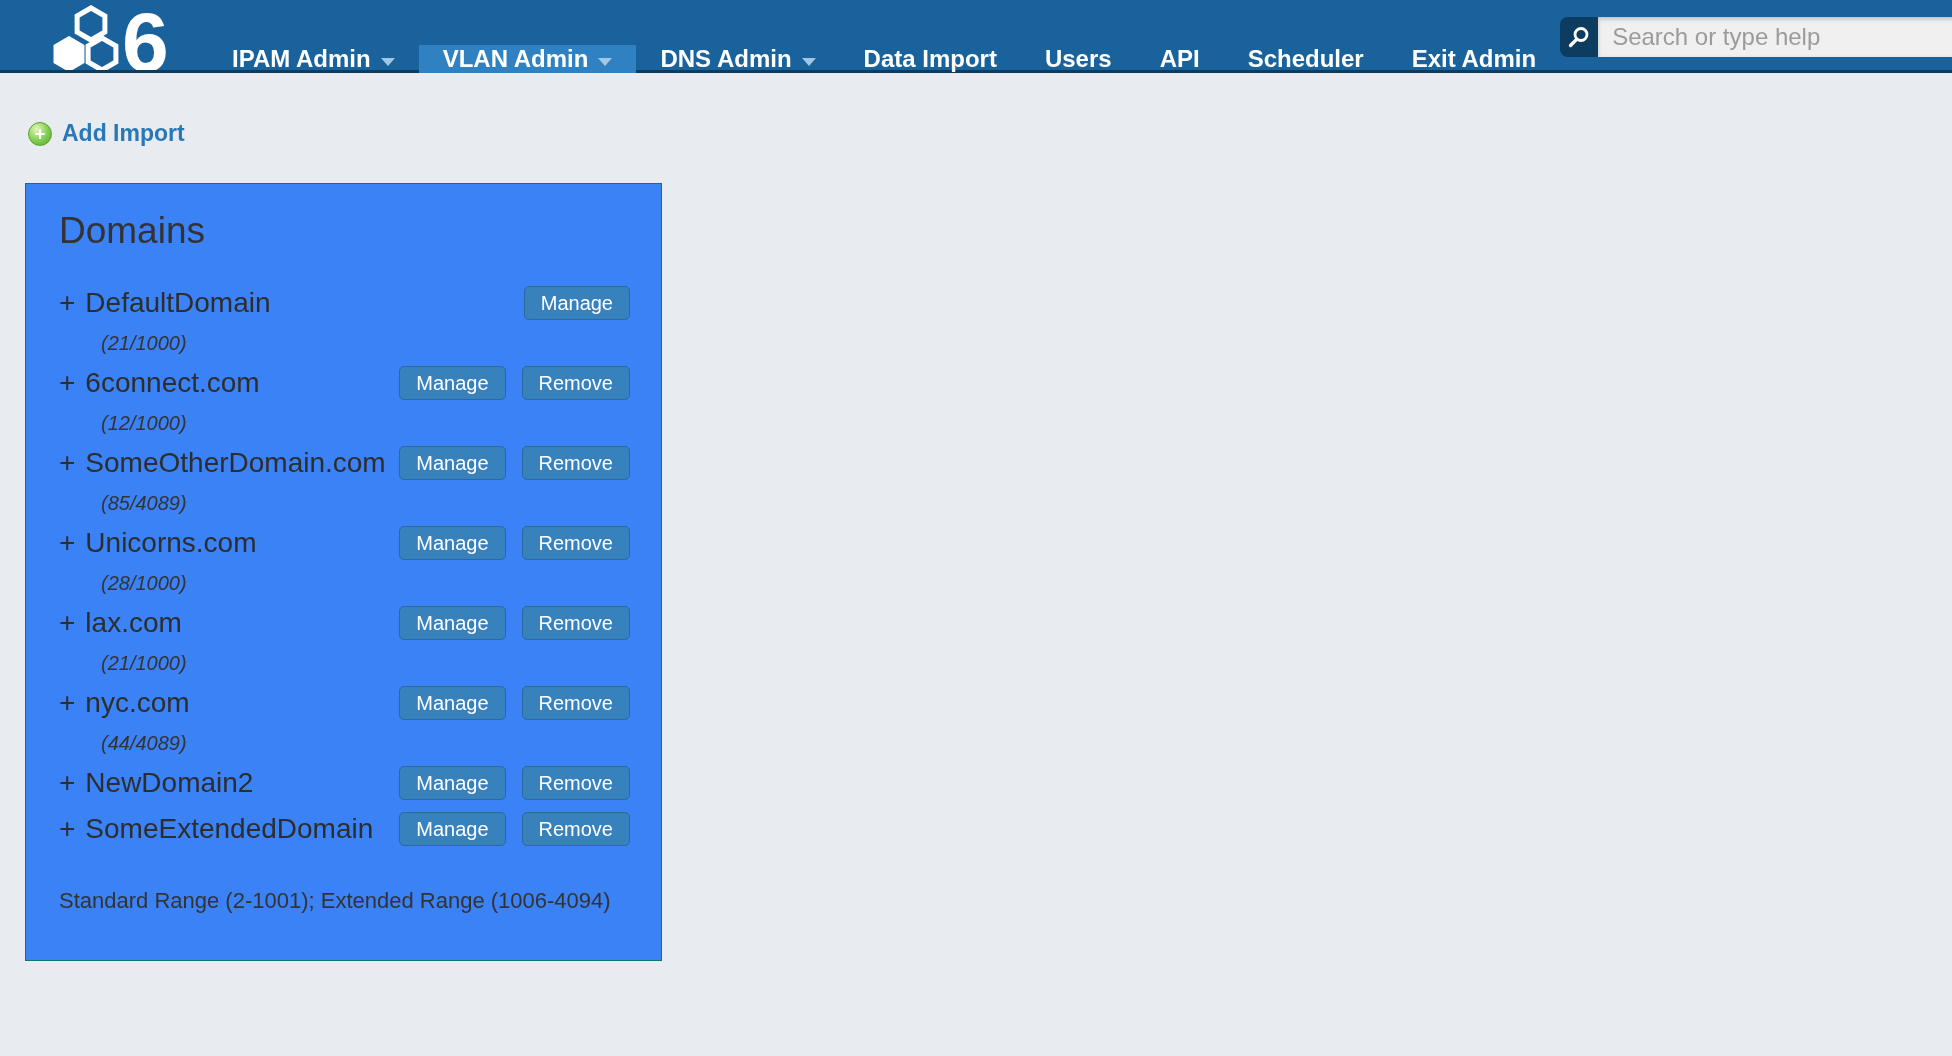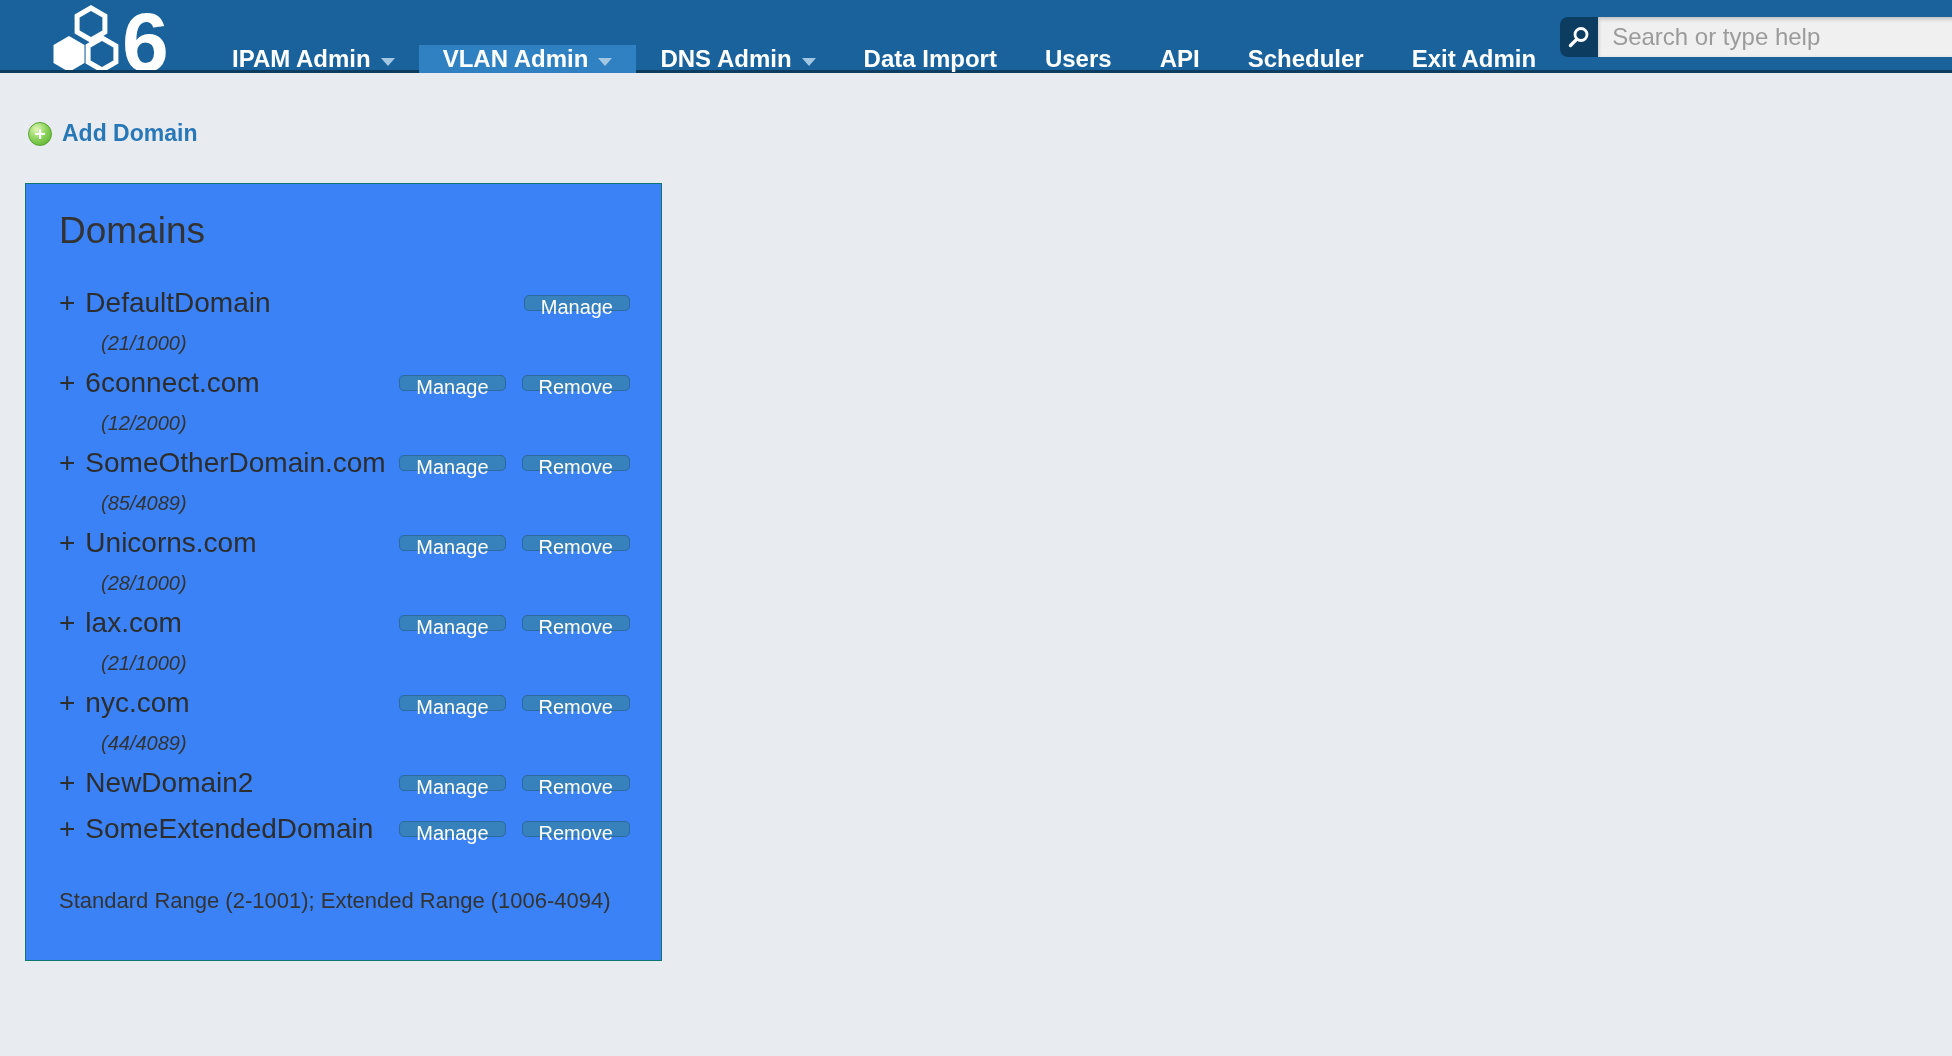--- a/index.html
+++ b/index.html
@@ -67,21 +67,21 @@
     padding:26px 31px 46px 33px;
   }
   .card h1{
     margin:0 0 28px;font-size:37px;line-height:42px;font-weight:400;color:#333;
   }
   .row-top{display:flex;align-items:center;justify-content:space-between;height:46px;}
   .domain-name{font-size:28px;color:#2d2d2d;cursor:pointer;white-space:nowrap;}
   .domain-name .plus{margin-right:10px;}
   .row-buttons{display:flex;gap:16px;}
   .btn{
-    height:16px;padding:0 16px;font-family:inherit;font-size:20px;color:#fff;
+    height:34px;padding:0 16px;font-family:inherit;font-size:20px;color:#fff;
     background:#3781bd;border:1px solid #2c699f;border-radius:5px;cursor:pointer;
   }
   .domain-count{
     height:34px;margin-left:42px;display:flex;align-items:center;
     font-size:20px;font-style:italic;color:#333;
   }
   .range-note{margin:36px 0 0;font-size:22px;color:#333;}
 </style>
 </head>
 <body>
@@ -133,21 +133,21 @@
         <line x1="3.5" y1="20.5" x2="9.6" y2="14.4" stroke="#ffffff" stroke-width="3.4" stroke-linecap="round"></line>
       </svg>
     </span>
     <input type="text" placeholder="Search or type help" style="">
   </div>
 </header>
 
 <main>
   <a class="add-domain">
     <span class="plus-icon">+</span>
-    <span class="label">Add Domain</span>
+    <span class="label">Add Import</span>
   </a>
 
   <section class="card">
     <h1>Domains</h1>
     <div id="domain-list">
         <div class="domain-row">
           <div class="row-top">
             <span class="domain-name"><span class="plus">+</span>DefaultDomain</span>
             <span class="row-buttons">
               <button class="btn">Manage</button>
@@ -156,21 +156,21 @@
           <div class="domain-count">(21/1000)</div>
         </div>
         <div class="domain-row">
           <div class="row-top">
             <span class="domain-name"><span class="plus">+</span>6connect.com</span>
             <span class="row-buttons">
               <button class="btn">Manage</button>
               <button class="btn">Remove</button>
             </span>
           </div>
-          <div class="domain-count">(12/2000)</div>
+          <div class="domain-count">(12/1000)</div>
         </div>
         <div class="domain-row">
           <div class="row-top">
             <span class="domain-name"><span class="plus">+</span>SomeOtherDomain.com</span>
             <span class="row-buttons">
               <button class="btn">Manage</button>
               <button class="btn">Remove</button>
             </span>
           </div>
           <div class="domain-count">(85/4089)</div>

